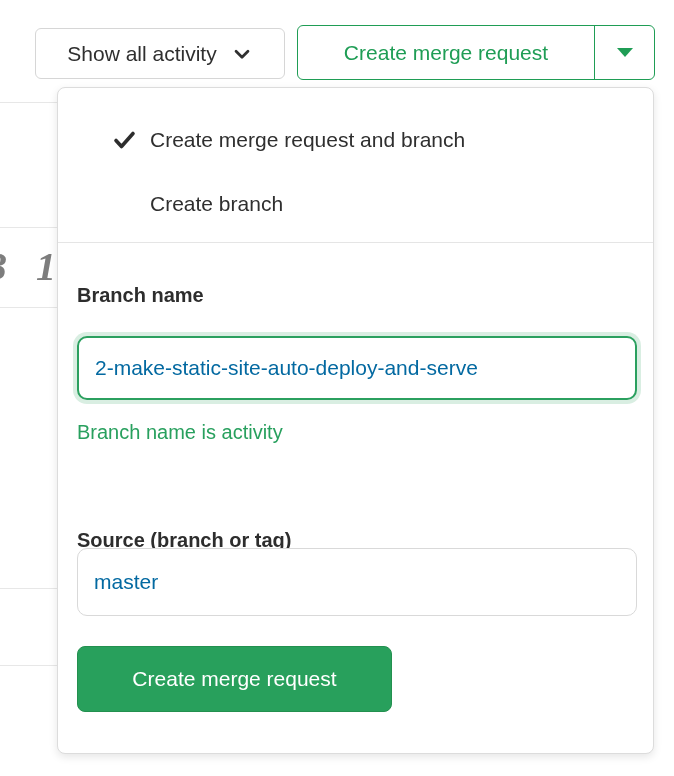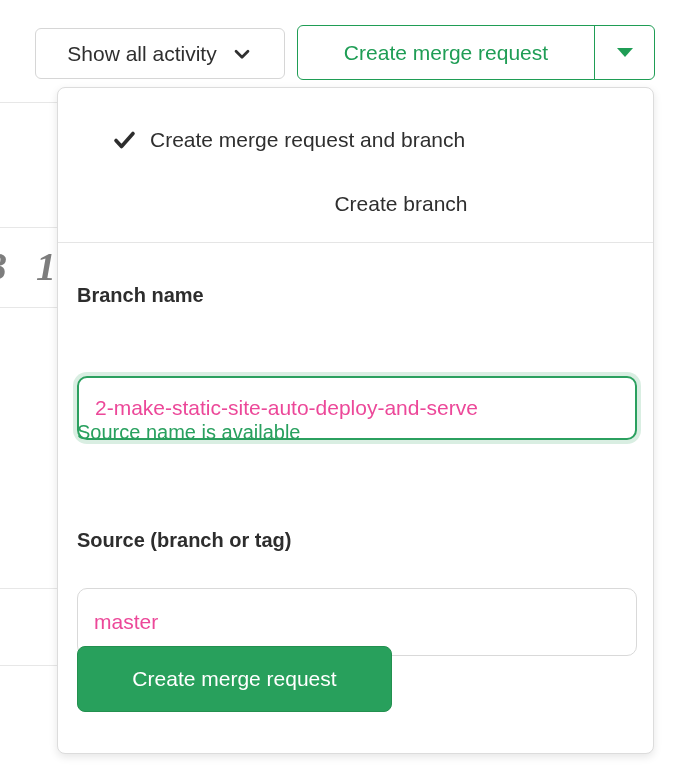--- a/index.html
+++ b/index.html
@@ -53,38 +53,38 @@
   }
   .menu-item {
     position: absolute; left: 1px; right: 1px; height: 48px;
     display: flex; align-items: center;
     font-size: 21px; color: #2f2f2f; cursor: pointer; padding-left: 28px;
   }
   .menu-item .check-slot {
     width: 39px; margin-left: 24px; display: flex; align-items: center;
   }
   .menu-item-1 { top: 28px; }
-  .menu-item-2 { top: 92px; justify-content: center; }
+  .menu-item-2 { top: 92px; }
   .panel-divider {
     position: absolute; left: 0; right: 0; top: 154px; height: 1px;
     background: #e5e5e5;
   }
   .form-label {
     position: absolute; left: 19px;
     font-size: 20px; font-weight: 700; color: #2d2d2d;
   }
   .label-branch { top: 196px; }
   .label-source { top: 405px; margin-top: 36px; }
   .text-input {
     position: absolute; left: 19px; width: 560px; height: 64px;
     border: 1px solid #d9d9d9; border-radius: 10px;
     font-family: "Liberation Sans", sans-serif;
-    font-size: 21px; color: #ec4899; padding: 0 16px;
+    font-size: 21px; color: #0369a1; padding: 0 16px;
     background: #fff; outline: none;
-    white-space: nowrap; overflow: hidden; margin-top: 40px;
+    white-space: nowrap; overflow: hidden;
   }
   .input-branch {
     top: 248px;
     border: 2px solid #2ba05f;
     box-shadow: 0 0 0 4px rgba(42,160,95,0.18);
   }
   .input-source { top: 460px; height: 68px; }
   .hint-success {
     position: absolute; left: 19px; top: 333px;
     font-size: 20px; color: #28a05e;
@@ -148,21 +148,21 @@
       <span class="check-slot"></span>
       <span>Create branch</span>
     </div>
 
     <div class="panel-divider"></div>
 
     <div class="form-label label-branch">Branch name</div>
 
     <input class="text-input input-branch" type="text" value="2-make-static-site-auto-deploy-and-serve" style="">
 
-    <div class="hint-success">Source name is available</div>
+    <div class="hint-success">Branch name is activity</div>
 
     <div class="form-label label-source">Source (branch or tag)</div>
 
     <input class="text-input input-source" type="text" value="master" style="">
 
     <button class="btn-submit">
       <span>Create merge request</span>
     </button>
 
   </div>

